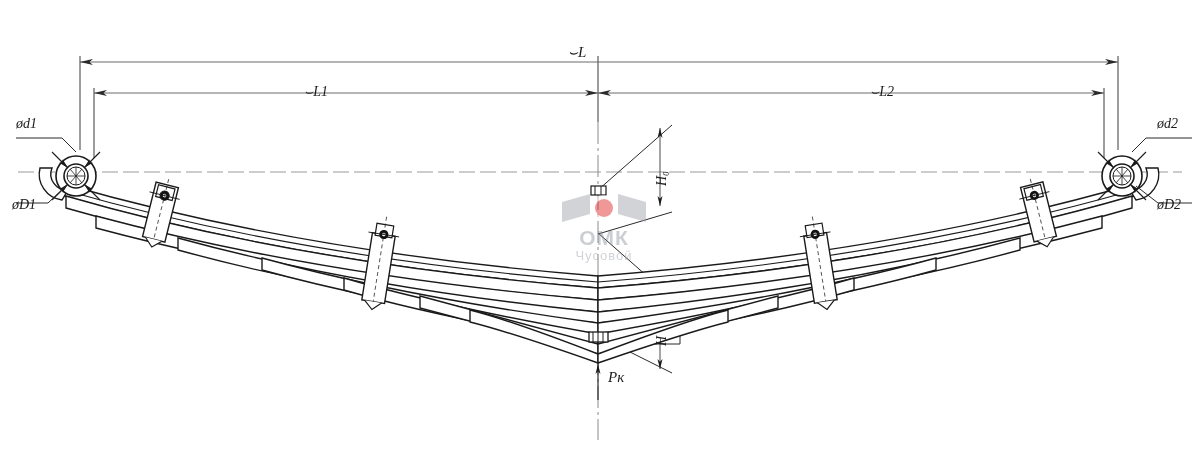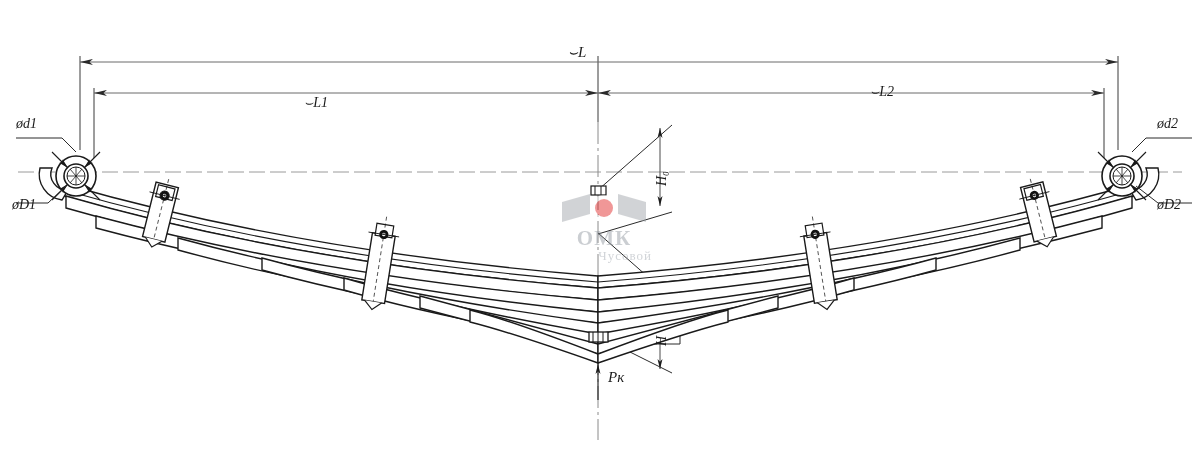--- a/index.html
+++ b/index.html
@@ -27,26 +27,26 @@
   
   #watermark{
     position:absolute;
     left:556px;top:188px;
     width:96px;height:78px;
     opacity:.45;
     pointer-events:none;
   }
   #wm-text{
     position:absolute;left:0;top:40px;width:96px;text-align:center;
-    font-family:Liberation Serif, serif;
+    font-family:Liberation Sans, sans-serif;
     font-weight:bold;letter-spacing:1px;
     color:#8d949c;
   }
   #wm-main{font-size:21px;line-height:20px;}
-  #wm-sub{font-size:13px;line-height:15px;color:#9aa1a9;font-weight:normal;text-align:right;}
+  #wm-sub{font-size:13px;line-height:15px;color:#9aa1a9;font-weight:normal;}
 </style>
 </head>
 <body>
 
 <div id="stage">
 
   <svg width="1200" height="457" viewBox="0 0 1200 457">
     <defs>
       <marker id="ahL" markerWidth="13" markerHeight="7" refX="13" refY="3.5" orient="auto" markerUnits="userSpaceOnUse">
         <path d="M13,3.5 L0,0.4 L3.5,3.5 L0,6.6 Z" fill="#2a2a2a"></path>
@@ -257,21 +257,21 @@
     <div id="wm-text">
       <div id="wm-main">ОМК</div>
       <div id="wm-sub">Чусовой</div>
     </div>
   </div>
 
   <div class="lbl lbl-lg" style="left:568px;top:44px;">
     <span>⌣</span><span>L</span>
   </div>
 
-  <div class="lbl lbl-md" style="left:304px;top:95px;">
+  <div class="lbl lbl-md" style="left:304px;top:84px;">
     <span>⌣</span><span>L1</span>
   </div>
 
   <div class="lbl lbl-md" style="left:870px;top:84px;">
     <span>⌣</span><span>L2</span>
   </div>
 
   <div class="lbl lbl-md rot90" style="left:654px;top:186px;">Н₀</div>
 
   <div class="lbl lbl-md rot90" style="left:654px;top:346px;">Н</div>

